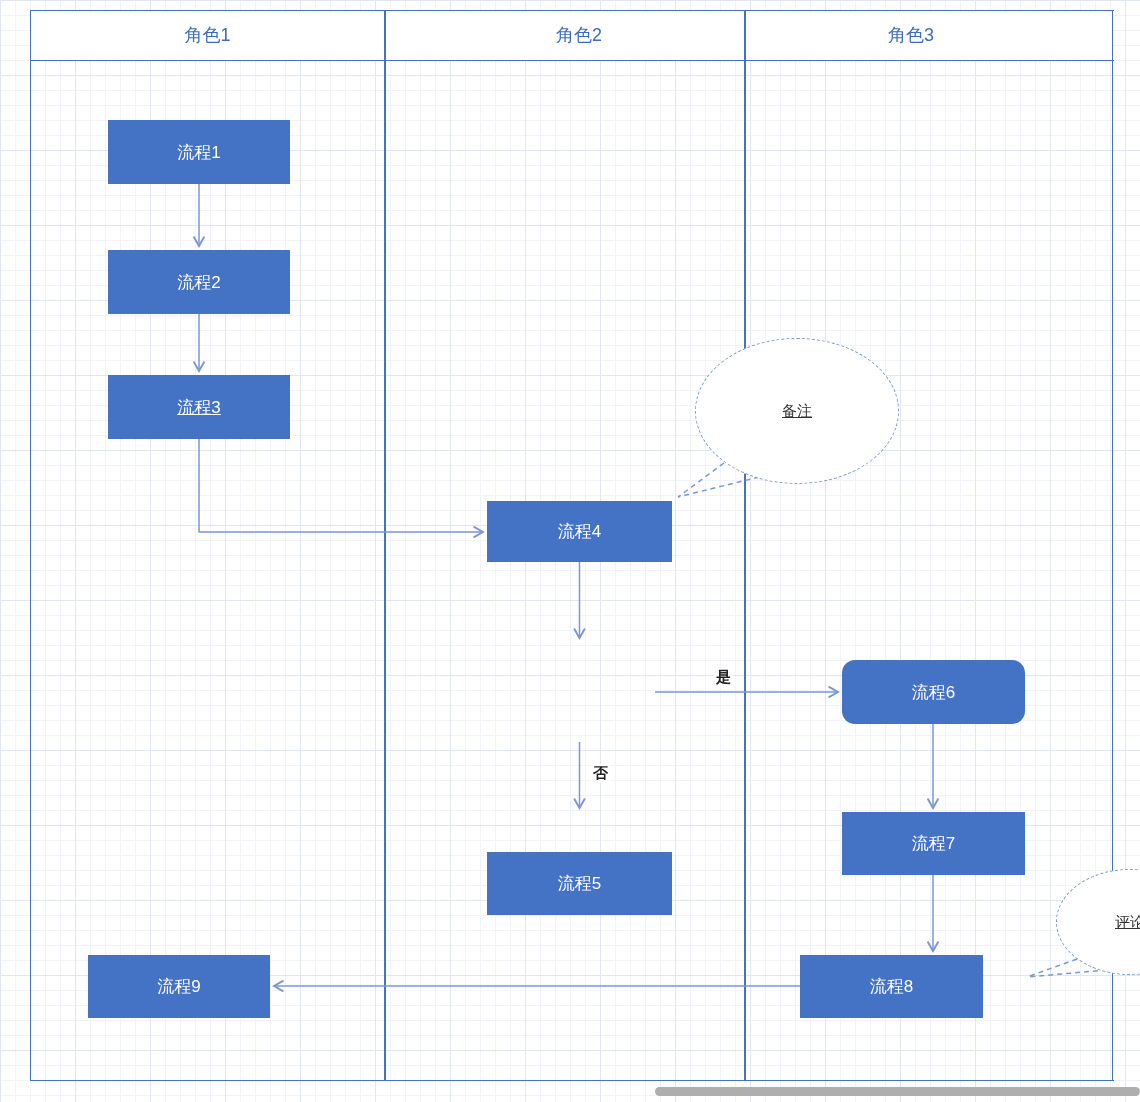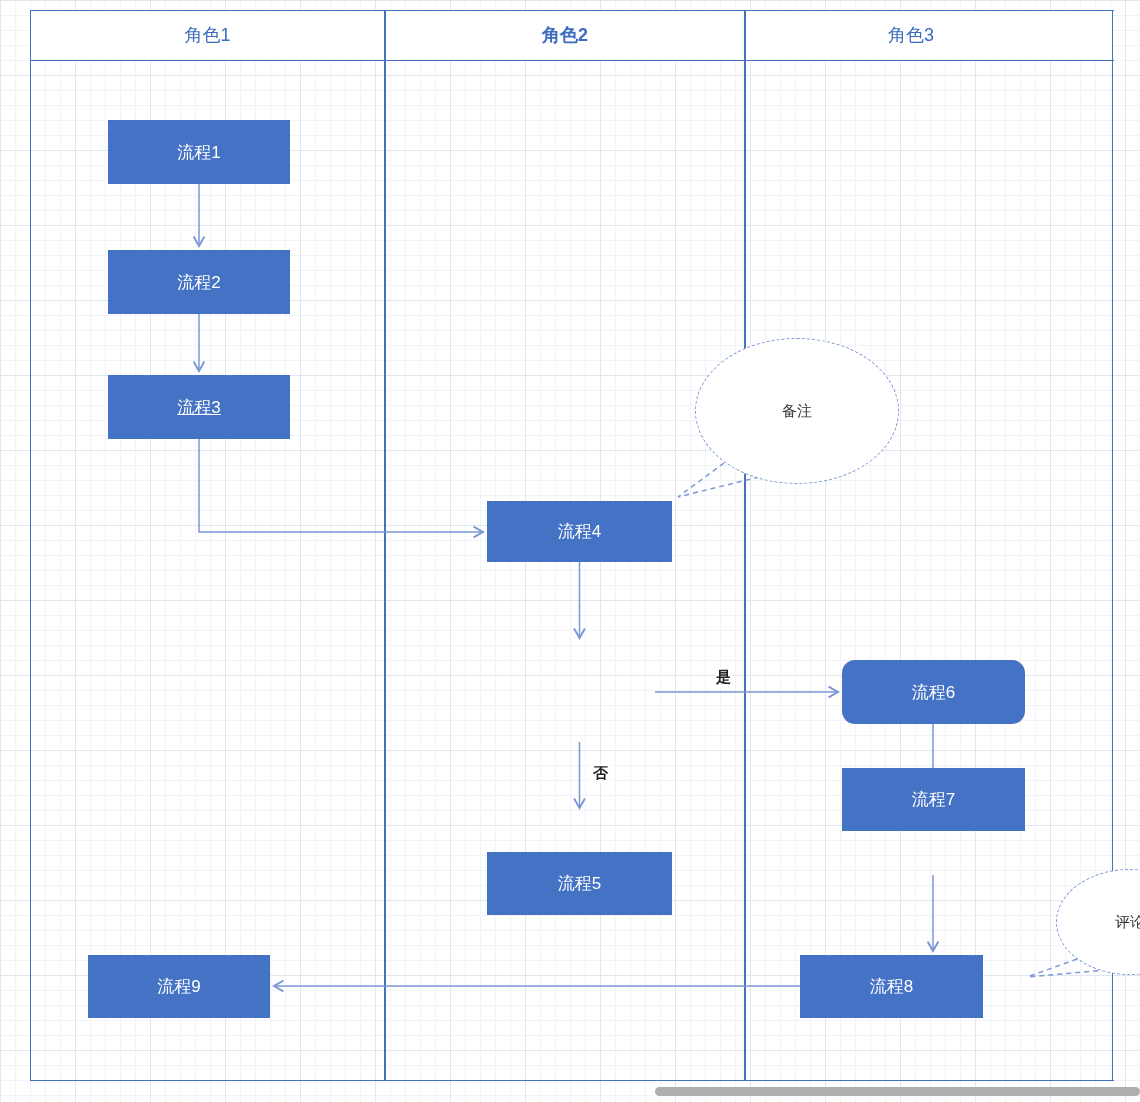--- a/index.html
+++ b/index.html
@@ -24,31 +24,31 @@
   .node{
     position:absolute;background:#4472c4;color:#ffffff;font-size:17px;
     display:flex;align-items:center;justify-content:center;
   }
   .node-p1{left:108px;top:120px;width:182px;height:64px;}
   .node-p2{left:108px;top:250px;width:182px;height:64px;}
   .node-p3{left:108px;top:375px;width:182px;height:64px;text-decoration:underline;}
   .node-p4{left:487px;top:501px;width:185px;height:61px;}
   .node-p5{left:487px;top:812px;width:185px;height:63px;margin-top:40px;}
   .node-p6{left:842px;top:660px;width:183px;height:64px;border-radius:13px;}
-  .node-p7{left:842px;top:768px;width:183px;height:63px;}
+  .node-p7{left:842px;top:812px;width:183px;height:63px;}
   .node-p8{left:800px;top:955px;width:183px;height:63px;}
   .node-p9{left:88px;top:955px;width:182px;height:63px;}
   .node-decision{
     left:504px;top:642px;width:151px;height:100px;
     clip-path:polygon(50% 0,100% 50%,50% 100%,0 50%);
   }
   .callout{
     position:absolute;border:1.5px dashed #7b97d4;border-radius:50%;
     background:#ffffff;color:#333333;font-size:15px;
-    display:flex;align-items:center;justify-content:center;
+    display:flex;align-items:center;justify-content:center;text-decoration:underline;
   }
   .callout-note{left:695px;top:338px;width:202px;height:144px;}
   .callout-comment{left:1056px;top:869px;width:146px;height:104px;}
   .edge-label{
     position:absolute;font-weight:bold;font-size:15px;color:#222222;
     background:#ffffff;padding:0 2px;
   }
   .edge-label-yes{left:714px;top:668px;}
   .edge-label-no{left:591px;top:764px;}
   .connectors{position:absolute;left:0;top:0;pointer-events:none;}
@@ -66,21 +66,21 @@
 
   <div class="pool-line" style="left:30px;top:10px;width:1084px;height:1px;"></div>
   <div class="pool-line" style="left:30px;top:60px;width:1084px;height:1px;"></div>
   <div class="pool-line" style="left:30px;top:1080px;width:1084px;height:1px;"></div>
   <div class="pool-line" style="left:30px;top:10px;width:1px;height:1071px;"></div>
   <div class="pool-line" style="left:384px;top:10px;width:2px;height:1071px;"></div>
   <div class="pool-line" style="left:744px;top:10px;width:2px;height:1071px;"></div>
   <div class="pool-line" style="left:1112px;top:10px;width:1px;height:1071px;"></div>
 
   <div class="lane-header" style="left:31px;width:353px;">角色1</div>
-  <div class="lane-header" style="left:386px;width:358px;font-weight:bold;">角色2</div>
+  <div class="lane-header" style="left:400px;width:358px;">角色2</div>
   <div class="lane-header" style="left:728px;width:366px;">角色3</div>
 
   <svg class="connectors" width="1140" height="1102">
     <defs>
       <marker id="arrow" viewBox="0 0 10 10" refX="8" refY="5" markerWidth="9" markerHeight="9" orient="auto-start-reverse">
         <path d="M1,1 L8,5 L1,9" fill="none" stroke="#7b97d4" stroke-width="1.4"></path>
       </marker>
     </defs>
     <g fill="none" stroke="#7b97d4" stroke-width="1.5">
       <path d="M199 184 L199 246" marker-end="url(#arrow)"></path>

